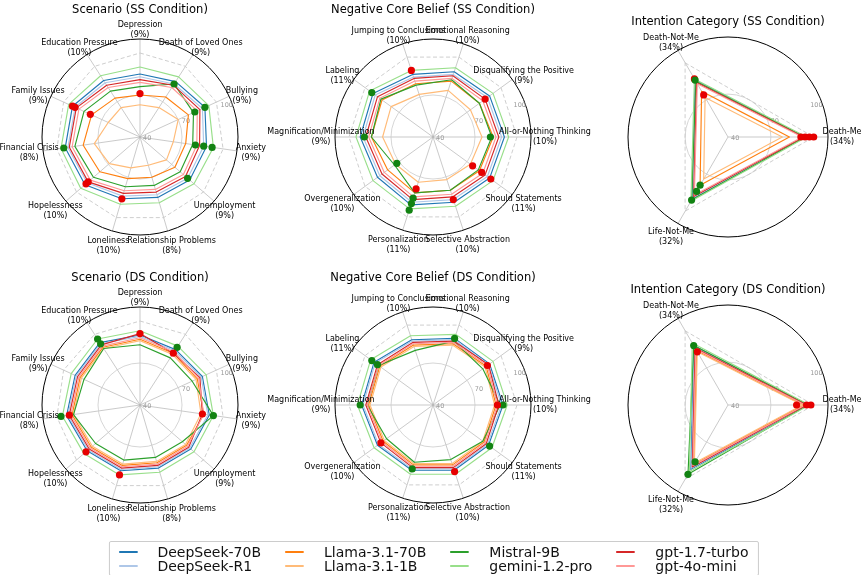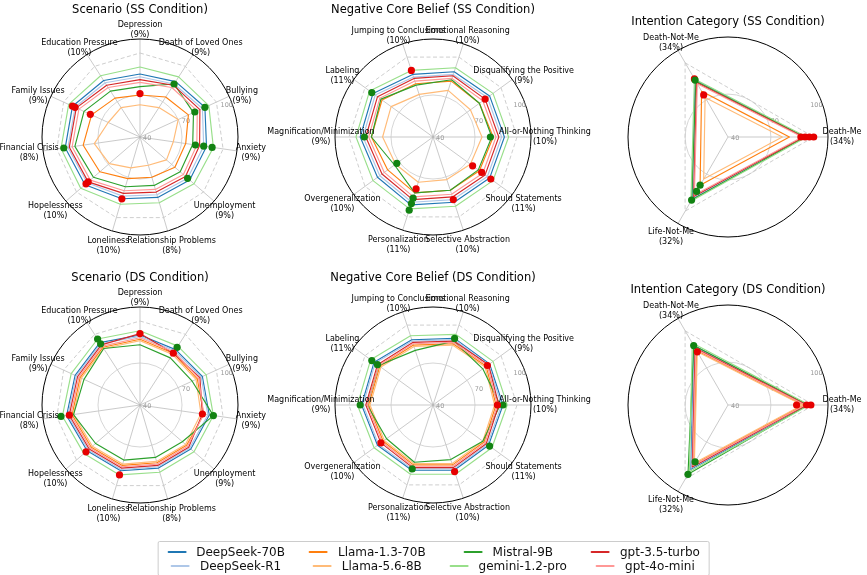--- a/index.html
+++ b/index.html
@@ -3,21 +3,21 @@
 <meta charset="utf-8">
 <style>
   html,body{margin:0;padding:0;background:#fff;}
   .fig{position:relative;width:867px;height:575px;background:#ffffff;
        font-family:"DejaVu Sans","Liberation Sans",sans-serif;overflow:hidden;}
   svg.chart{position:absolute;overflow:visible;}
   .legend{position:absolute;left:50%;top:541px;transform:translateX(-50%);
           display:grid;grid-auto-flow:column;grid-template-rows:repeat(2,13px);
           column-gap:24px;row-gap:1px;border:1px solid #cccccc;border-radius:2px;
           padding:3px 9px;background:#ffffff;}
-  .leg-item{display:flex;align-items:center;gap:10px;font-size:12px;color:#111;white-space:nowrap;justify-content:center;}
+  .leg-item{display:flex;align-items:center;gap:20px;font-size:14px;color:#111;white-space:nowrap;}
   .leg-line{display:inline-block;width:19px;height:2px;border-radius:1px;background:#888;}
 </style>
 </head>
 <body>
 
 <div class="fig">
   <svg class="chart" id="chart0" width="287" height="268" style="left:0;top:0">
       <line x1="140" y1="137" x2="140.0" y2="39.0" stroke="#b3b3b3" stroke-width="0.7"></line>
       <line x1="140" y1="137" x2="193.0" y2="54.6" stroke="#b3b3b3" stroke-width="0.7"></line>
       <line x1="140" y1="137" x2="229.1" y2="96.3" stroke="#b3b3b3" stroke-width="0.7"></line>
@@ -288,36 +288,36 @@
     <div class="leg-item">
         <span class="leg-line" style="background: rgb(31, 119, 180);"></span>
         <span class="leg-label">DeepSeek-70B</span>
       </div>
     <div class="leg-item">
         <span class="leg-line" style="background: rgb(174, 199, 232);"></span>
         <span class="leg-label">DeepSeek-R1</span>
       </div>
     <div class="leg-item">
         <span class="leg-line" style="background: rgb(255, 127, 14);"></span>
-        <span class="leg-label">Llama-1.3-70B</span>
+        <span class="leg-label">Llama-3.1-70B</span>
       </div>
     <div class="leg-item">
         <span class="leg-line" style="background: rgb(255, 187, 120);"></span>
-        <span class="leg-label">Llama-5.6-8B</span>
+        <span class="leg-label">Llama-3.1-1B</span>
       </div>
     <div class="leg-item">
         <span class="leg-line" style="background: rgb(44, 160, 44);"></span>
         <span class="leg-label">Mistral-9B</span>
       </div>
     <div class="leg-item">
         <span class="leg-line" style="background: rgb(152, 223, 138);"></span>
         <span class="leg-label">gemini-1.2-pro</span>
       </div>
     <div class="leg-item">
         <span class="leg-line" style="background: rgb(214, 39, 40);"></span>
-        <span class="leg-label">gpt-3.5-turbo</span>
+        <span class="leg-label">gpt-1.7-turbo</span>
       </div>
     <div class="leg-item">
         <span class="leg-line" style="background: rgb(255, 152, 150);"></span>
         <span class="leg-label">gpt-4o-mini</span>
       </div>
   </div>
 </div>
 
 </body></html>

